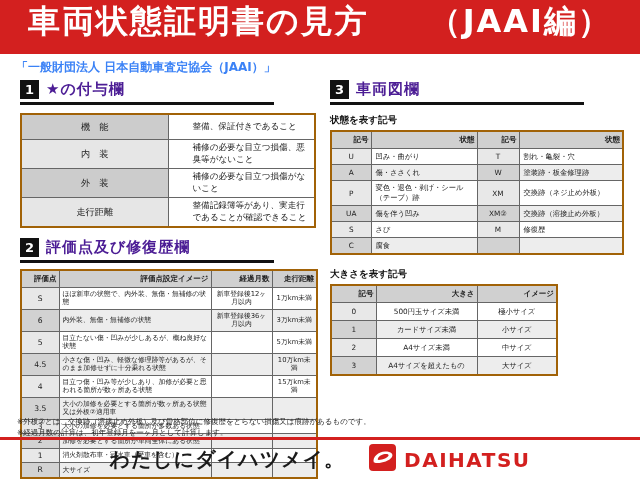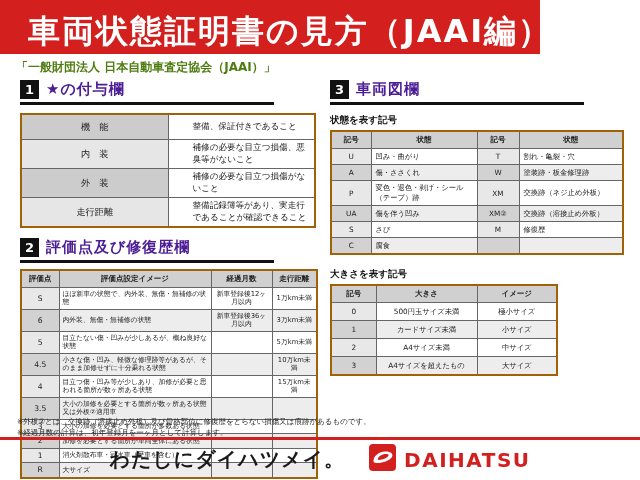--- a/index.html
+++ b/index.html
@@ -1,41 +1,41 @@
 <!DOCTYPE html>
 <html><head>
 <meta charset="utf-8">
 <style>
   html,body{margin:0;padding:0;background:#fff;}
   #page{position:relative;width:640px;height:480px;background:#ffffff;overflow:hidden;
         font-family:"DejaVu Sans","Liberation Sans",sans-serif;}
 
   
-  .band{position:absolute;top:0;left:0;width:540px;height:54px;background:#d3201f;
-        display:flex;align-items:flex-end;justify-content:space-between;
+  .band{position:absolute;top:0;left:0;width:640px;height:54px;background:#d3201f;
+        display:flex;align-items:flex-start;justify-content:space-between;
         padding:0 28px;box-sizing:border-box;}
   .band .t{color:#ffffff;font-size:32px;font-weight:bold;letter-spacing:2px;white-space:nowrap;}
 
-  .org{position:absolute;top:59px;left:16px;font-size:12px;font-weight:bold;color:#4d7c0f;}
+  .org{position:absolute;top:59px;left:16px;font-size:12px;font-weight:bold;color:#3b82f6;}
 
   
   .col-l{position:absolute;left:20px;top:80px;width:296px;}
   .col-r{position:absolute;left:330px;top:80px;width:292px;}
 
   
   .sec-h{display:flex;align-items:center;gap:7px;border-bottom:3px solid #111;
          padding-bottom:3px;width:254px;box-sizing:border-box;}
   .sec-h .num{width:19px;height:19px;background:#111;color:#fff;font-size:13px;font-weight:bold;
               display:flex;align-items:center;justify-content:center;flex:0 0 auto;}
   .sec-h .ttl{font-size:15px;font-weight:bold;color:#4c1d95;letter-spacing:1px;white-space:nowrap;}
 
   
   table{border-collapse:collapse;table-layout:fixed;width:100%;border:2px solid #a16207;}
   td,th{border:1px solid #666;color:#222;vertical-align:middle;overflow:hidden;}
-  th{background:#d0d0d0;font-weight:bold;text-align:center;font-size:7.5px;padding:3px 2px;}
+  th{background:#d0d0d0;font-weight:bold;text-align:right;font-size:7.5px;padding:3px 2px;}
 
   
   .t1{margin-top:8px;}
   .t1 td{height:20px;font-size:8.6px;padding:2px 4px;}
   .t1 td:first-child{background:#cccccc;text-align:center;font-size:9.2px;}
   .t1 tr:nth-child(even) td:first-child{background:#e6e6e6;}
   .t1 td:last-child{padding-left:24px;background:#fff;}
 
   
   .sec2-h{margin-top:10px;}

